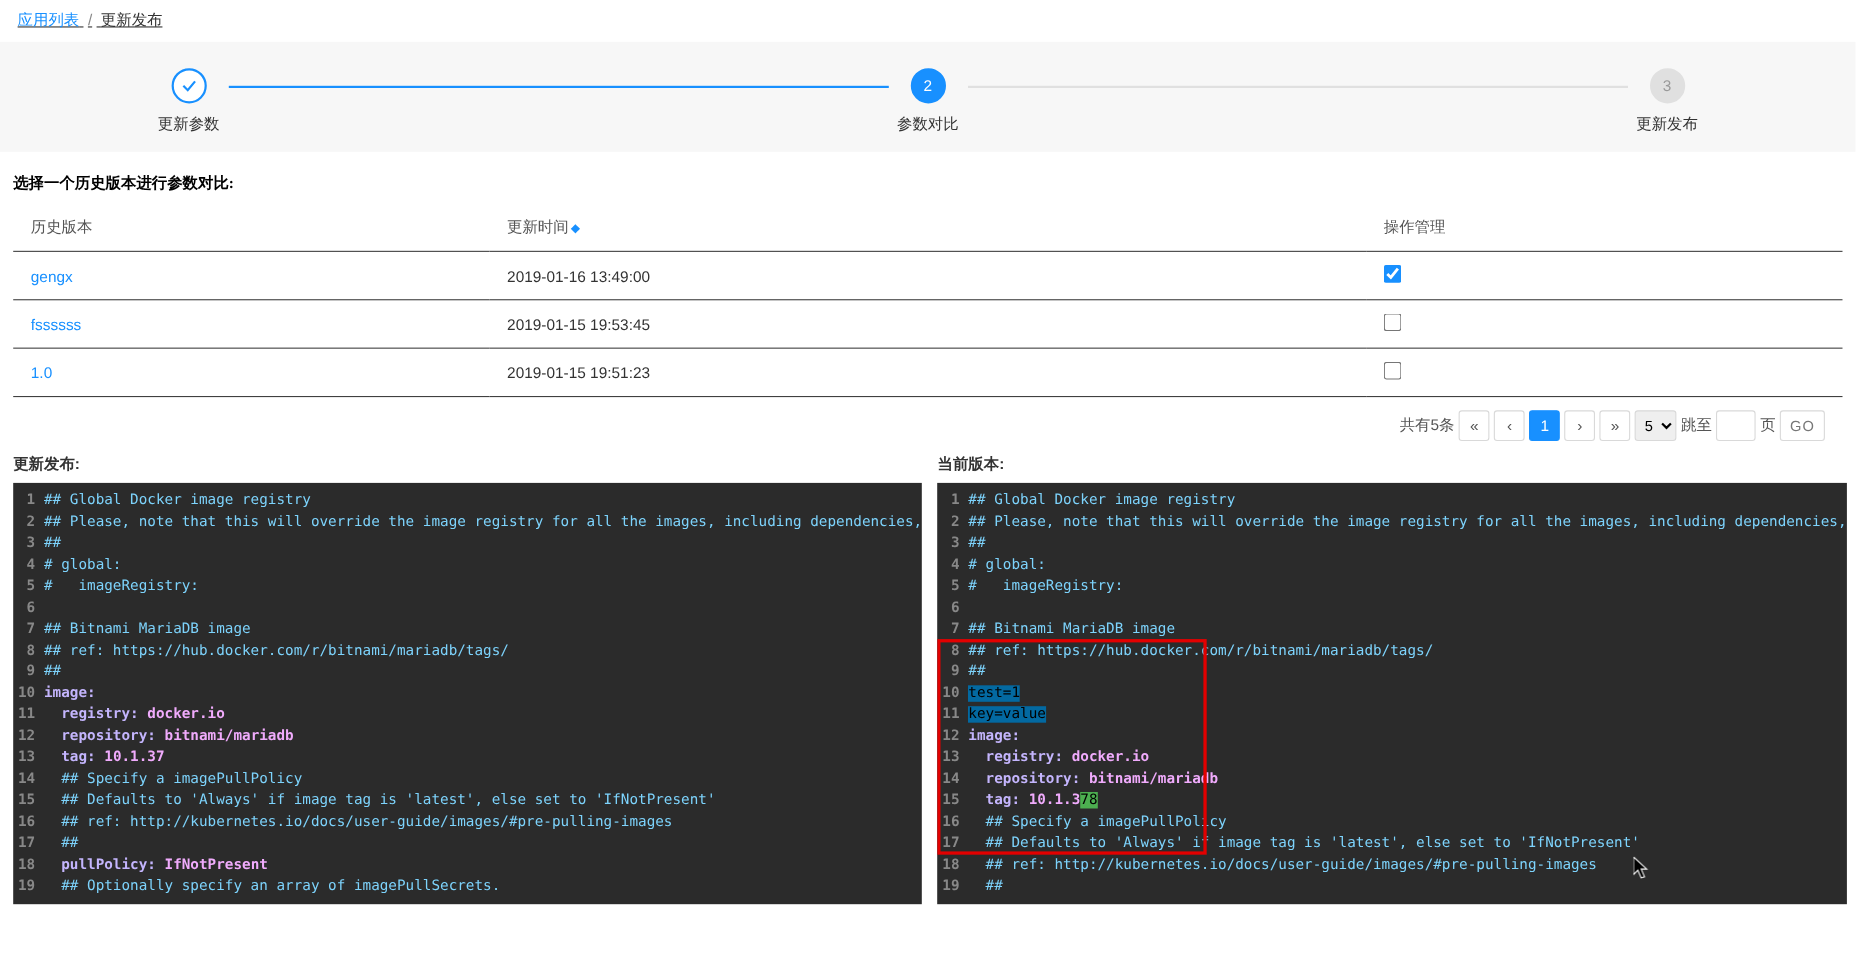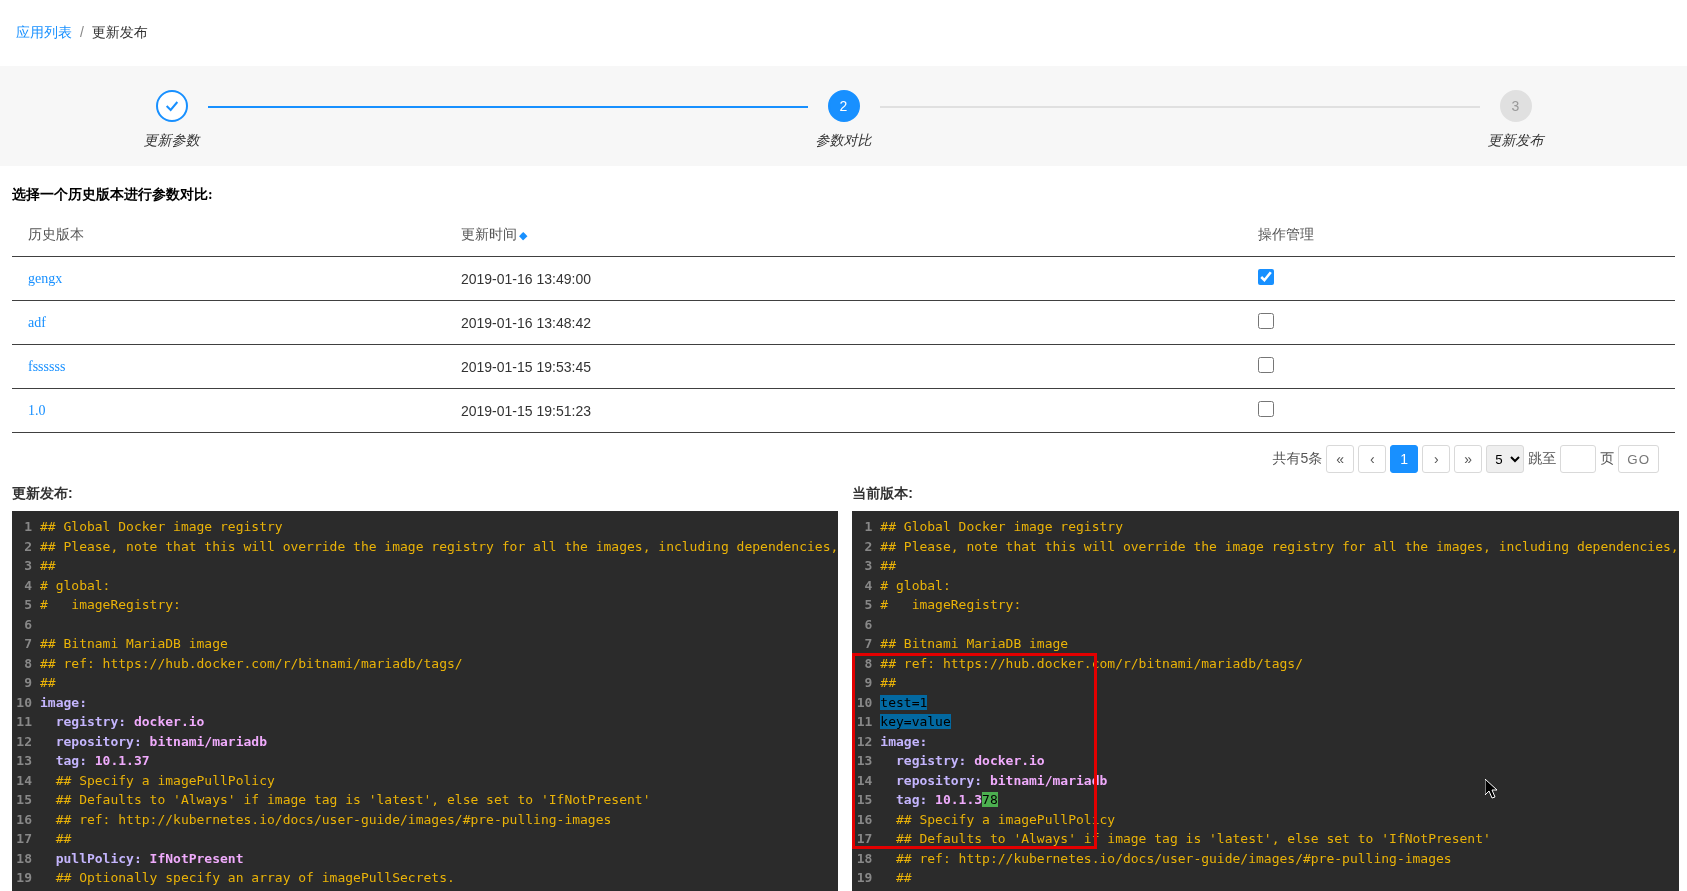--- a/index.html
+++ b/index.html
@@ -1,59 +1,59 @@
 <!DOCTYPE html>
 <html><head>
 <meta charset="utf-8">
 <style>
 * { margin: 0; padding: 0; box-sizing: border-box; }
 body { font-family: -apple-system, "Helvetica Neue", Arial, sans-serif; font-size: 14px; color: #333; background: #fff; }
 a { color: #1890ff; text-decoration: none; }
 
-.breadcrumb { padding: 24px 16px; font-size: 14px; }
+.breadcrumb { padding: 10px 16px; font-size: 14px; text-decoration: underline; }
 .breadcrumb .sep { color: #888; margin: 0 4px; }
 .breadcrumb .cur { color: #333; }
 
 .steps-wrap { background: #f7f7f7; padding: 24px 0 16px; }
 .steps { display: flex; align-items: flex-start; justify-content: center; max-width: 1400px; margin: 0 auto; }
 .step { display: flex; flex-direction: column; align-items: center; position: relative; }
 .step-circle { width: 32px; height: 32px; border-radius: 50%; border: 2px solid #1890ff; background: #fff; display: flex; align-items: center; justify-content: center; color: #1890ff; font-size: 14px; }
 .step-circle.active { background: #1890ff; color: #fff; border-color: #1890ff; }
 .step-circle.wait { background: #e0e0e0; color: #999; border-color: #e0e0e0; }
-.step-label { margin-top: 10px; font-size: 14px; color: #333; font-style: italic; }
+.step-label { margin-top: 10px; font-size: 14px; color: #333; }
 .step-line { height: 2px; background: #1890ff; flex: 1; margin: 16px 8px 0; min-width: 300px; }
 .step-line.wait { background: #e0e0e0; }
 .check-icon { width: 16px; height: 16px; }
 
 .section-title { font-weight: 600; margin: 20px 12px 10px; color: #000; font-family: Liberation Serif, serif; }
 
 .table-wrap { margin: 0 12px; }
 table.data { width: 100%; border-collapse: collapse; }
 table.data th, table.data td { text-align: left; padding: 12px 16px; border-bottom: 1px solid #404040; font-size: 14px; }
 table.data th { color: #555; font-weight: normal; }
 table.data th .sort { color: #1890ff; margin-left: 2px; font-size: 11px; }
-table.data td a { color: #1890ff; font-family: Liberation Serif, serif; }
+table.data td a { color: #1890ff; }
 input[type=checkbox] { width: 16px; height: 16px; }
 input[type=checkbox].checked { accent-color: #1890ff; }
 
 .pager { display: flex; align-items: center; justify-content: flex-end; gap: 4px; padding: 12px 16px; font-size: 14px; color: #555; margin: 0 12px; }
 .pager .btn { border: 1px solid #d9d9d9; background: #fff; min-width: 28px; height: 28px; display: flex; align-items: center; justify-content: center; border-radius: 3px; color: #555; cursor: pointer; padding: 0 8px; }
 .pager .btn.active { background: #1890ff; color: #fff; border-color: #1890ff; }
 .pager select { height: 28px; border: 1px solid #d9d9d9; border-radius: 3px; padding: 0 4px; }
 .pager input[type=text] { width: 36px; height: 28px; border: 1px solid #d9d9d9; border-radius: 3px; text-align: center; }
 .pager .go { border: 1px solid #d9d9d9; height: 28px; padding: 0 8px; background: #fff; border-radius: 3px; color: #777; letter-spacing: 1px; }
 
 .diff-wrap { display: flex; gap: 14px; margin: 0 12px 24px; }
 .diff-col { flex: 1; }
 .diff-title { font-weight: 600; margin-bottom: 8px; }
 .code { background: #2b2b2b; color: #bbb; font-family: Menlo, Consolas, monospace; font-size: 13px; line-height: 1.5; overflow-x: auto; padding: 6px 0; position: relative; }
 .code .row { display: flex; white-space: pre; }
 .code .ln { width: 28px; text-align: right; color: #888; padding-right: 8px; flex-shrink: 0; user-select: none; font-weight: bold; }
 .code .ct { flex: 1; }
-.tok-cm { color: #eab308; }
+.tok-cm { color: #7dd3fc; }
 .tok-key { color: #c4b5fd; font-weight: bold; }
 .tok-val { color: #f0abfc; font-weight: bold; }
 .hl-add { background: #0369a1; color: #000; }
 .hl-mod { background: #4caf50; color: #000; }
 
 .highlight-box { position: absolute; border: 3px solid #e30000; pointer-events: none; }
 
 .cursor { position: fixed; width: 16px; height: 22px; pointer-events: none; }
 </style>
 </head>
@@ -97,25 +97,20 @@
         <th><span>历史版本</span></th>
         <th><span>更新时间</span><span class="sort">◆</span></th>
         <th><span>操作管理</span></th>
       </tr>
     </thead>
     <tbody id="table-body">
         <tr>
           <td><a href="#">gengx</a></td>
           <td>2019-01-16 13:49:00</td>
           <td><input type="checkbox" class="checked" checked="" style=""></td>
-        </tr>
-        <tr>
-          <td><a href="#">adf</a></td>
-          <td>2019-01-16 13:48:42</td>
-          <td><input type="checkbox" style=""></td>
         </tr>
         <tr>
           <td><a href="#">fssssss</a></td>
           <td>2019-01-15 19:53:45</td>
           <td><input type="checkbox" style=""></td>
         </tr>
         <tr>
           <td><a href="#">1.0</a></td>
           <td>2019-01-15 19:51:23</td>
           <td><input type="checkbox" style=""></td>

